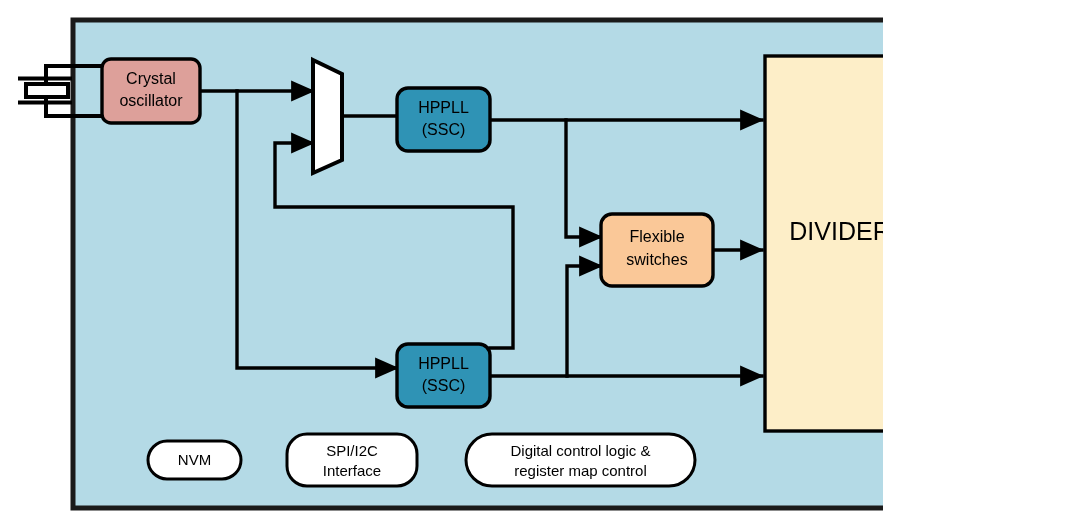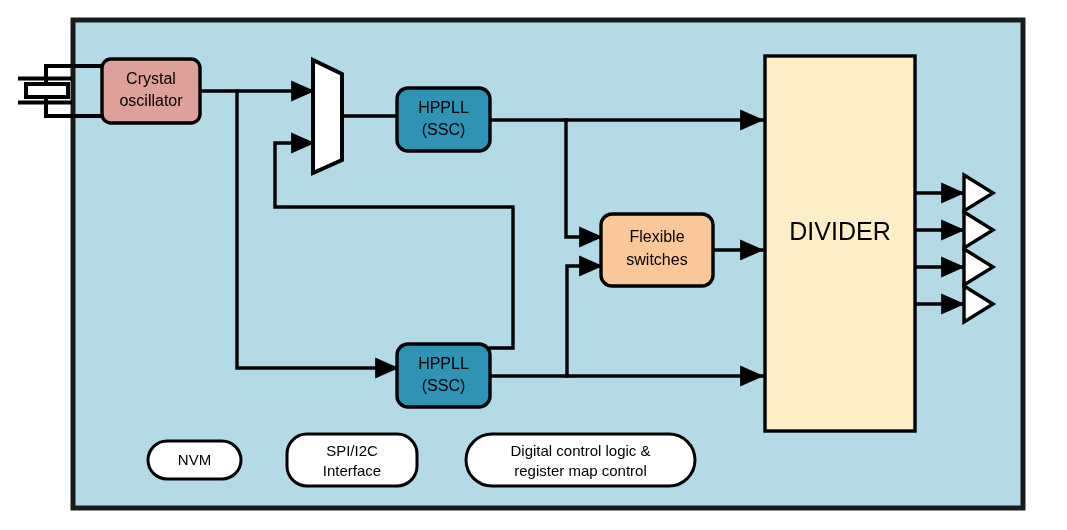--- a/index.html
+++ b/index.html
@@ -2,21 +2,21 @@
 <html><head>
 <meta charset="utf-8">
 <style>
   html, body {
     margin: 0;
     padding: 0;
     background: #ffffff;
   }
   #stage {
     position: relative;
-    width: 1067px;
+    width: 883px;
     height: 530px;
     background: #ffffff;
     font-family: "Liberation Sans", sans-serif;
     overflow: hidden;
   }
   #diagram-svg {
     position: absolute;
     left: 0;
     top: 0;
   }

